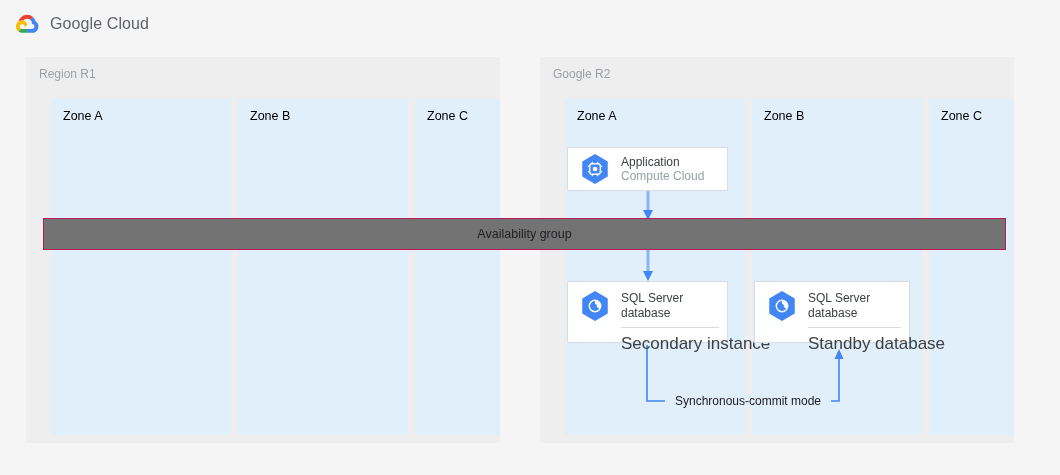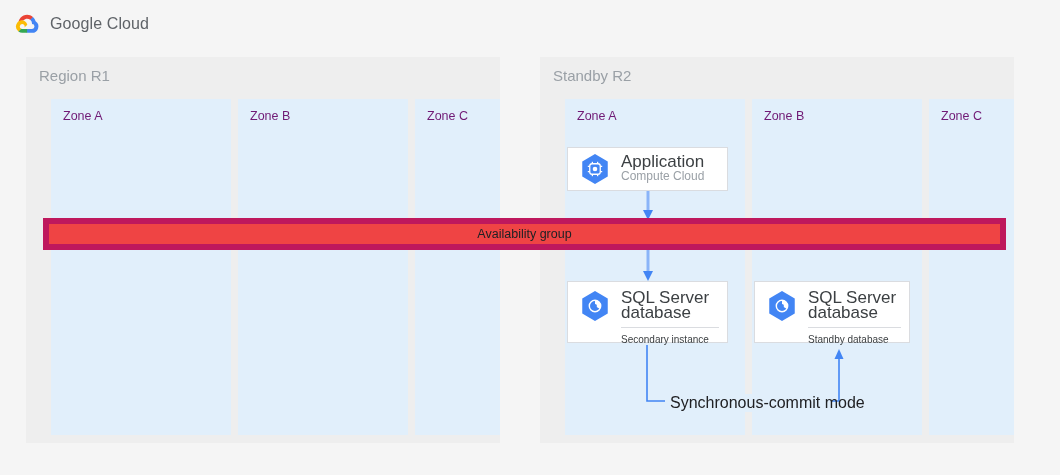--- a/index.html
+++ b/index.html
@@ -49,34 +49,34 @@
   }
 
   .region {
     position: absolute;
     background: #eeeeee;
   }
   .region-label {
     position: absolute;
     left: 13px;
     top: 10px;
-    font-size: 15px;
+    font-size: 12px;
     color: #9aa0a6;
     white-space: nowrap;
   }
   .zone {
     position: absolute;
     background: #e1effb;
   }
   .zone-label {
     position: absolute;
     left: 12px;
     top: 10px;
     font-size: 12.5px;
-    color: #701a75;
+    color: #000000;
     white-space: nowrap;
   }
 
   
   .card {
     position: absolute;
     background: #ffffff;
     border: 1px solid #dadce0;
     box-sizing: border-box;
     display: flex;
@@ -87,60 +87,60 @@
     width: 30px; height: 30px;
     margin-left: 12px;
     margin-right: 11px;
   }
   .card .textcol {
     flex: 1 1 auto;
     padding-right: 8px;
     min-width: 0;
   }
   .card .title {
-    font-size: 17px;
+    font-size: 12px;
     color: #3c4043;
     line-height: 14.5px;
     white-space: pre-line;
   }
   .card .subtitle {
     font-size: 12px;
     color: #9aa0a6;
     line-height: 14.5px;
     white-space: nowrap;
   }
   .card .divider {
     height: 1px;
     background: #dadce0;
     margin: 7px 0 6px 0;
   }
   .card .instance {
-    font-size: 10px;
+    font-size: 17px;
     color: #3c4043;
     white-space: nowrap;
   }
 
   
   #availability-group {
     position: absolute;
-    background: #ef4444;
-    border: 6px solid #be185d;
+    background: #737373;
+    border: 1px solid #be185d;
     box-sizing: border-box;
     display: flex;
     align-items: center;
     justify-content: center;
   }
   #availability-group .ag-label {
     font-size: 12.5px;
     color: #202124;
     white-space: nowrap;
   }
   #sync-commit-label {
     position: absolute;
-    font-size: 16px;
+    font-size: 12px;
     color: #202124;
     white-space: nowrap;
     background: #e1effb;
     padding: 0 5px;
     text-align: center;
   }
 
   .conn {
     position: absolute;
   }
@@ -172,21 +172,21 @@
     <div class="zone" style="left:212px; top:42px; width:170px; height:336px;">
       <div class="zone-label">Zone B</div>
     </div>
 
     <div class="zone" style="left:389px; top:42px; width:85px; height:336px;">
       <div class="zone-label">Zone C</div>
     </div>
   </div>
 
   <div class="region" style="left:540px; top:57px; width:474px; height:386px;">
-    <div class="region-label">Standby R2</div>
+    <div class="region-label">Google R2</div>
 
     <div class="zone" style="left:25px; top:42px; width:180px; height:336px;">
       <div class="zone-label">Zone A</div>
     </div>
 
     <div class="zone" style="left:212px; top:42px; width:170px; height:336px;">
       <div class="zone-label">Zone B</div>
     </div>
 
     <div class="zone" style="left:389px; top:42px; width:85px; height:336px;">

